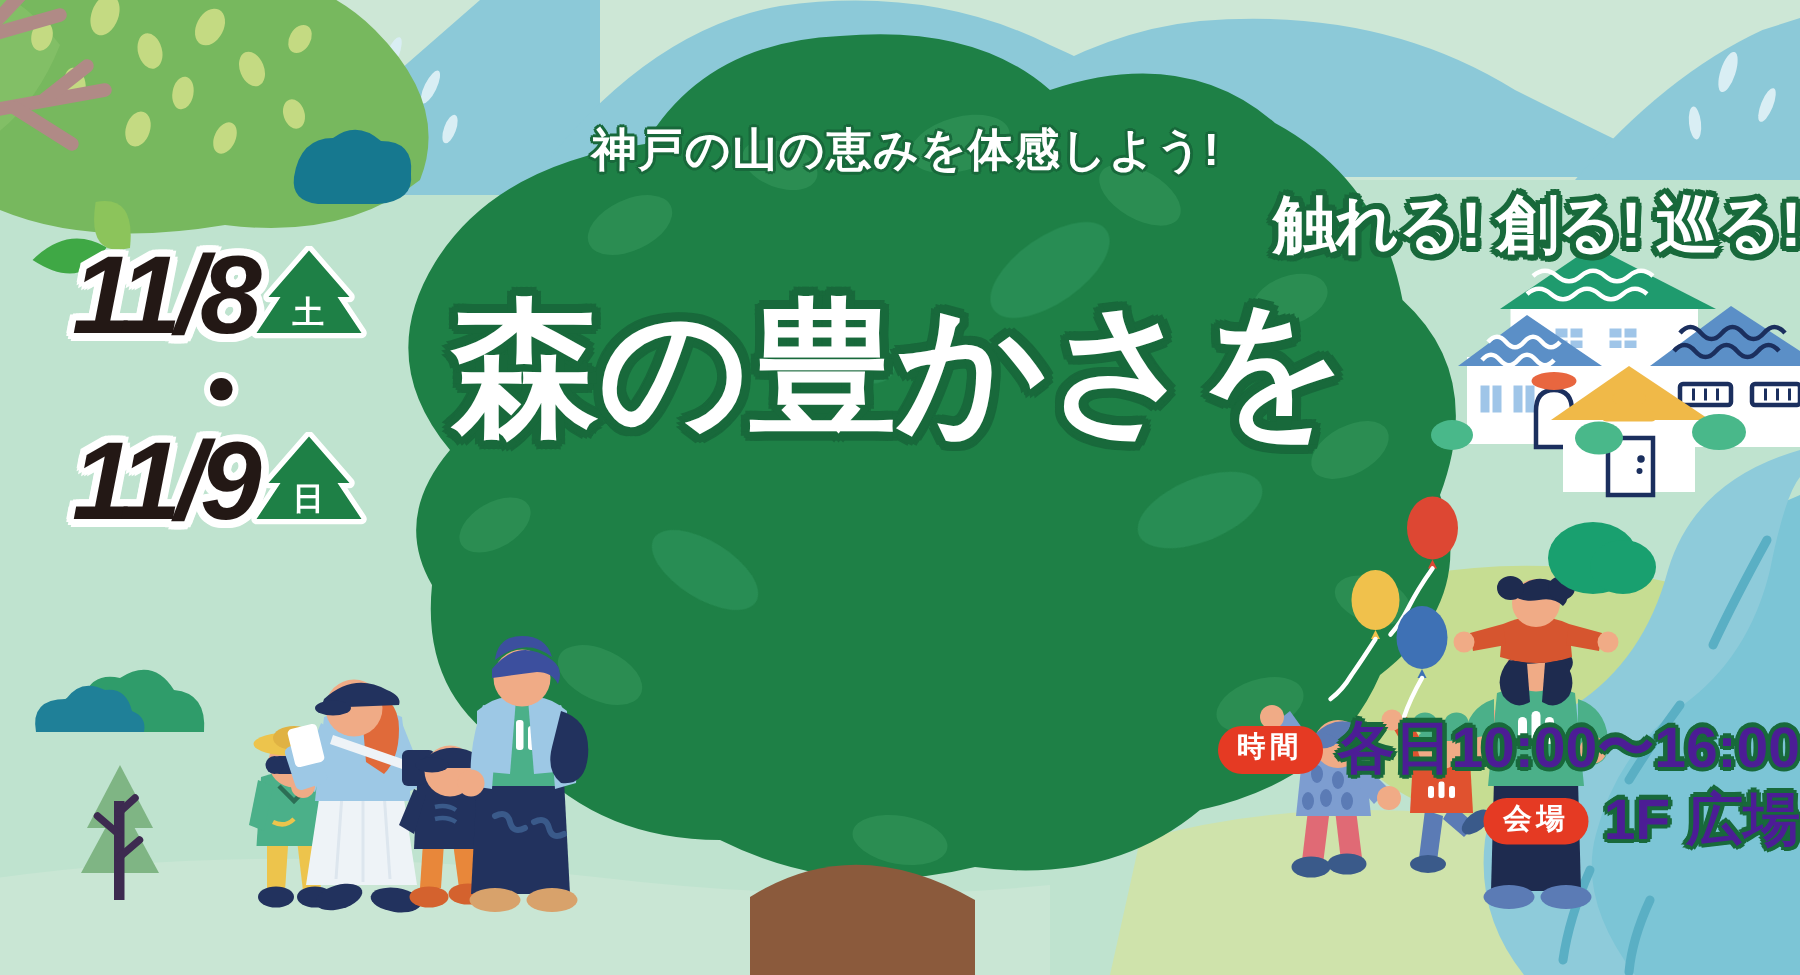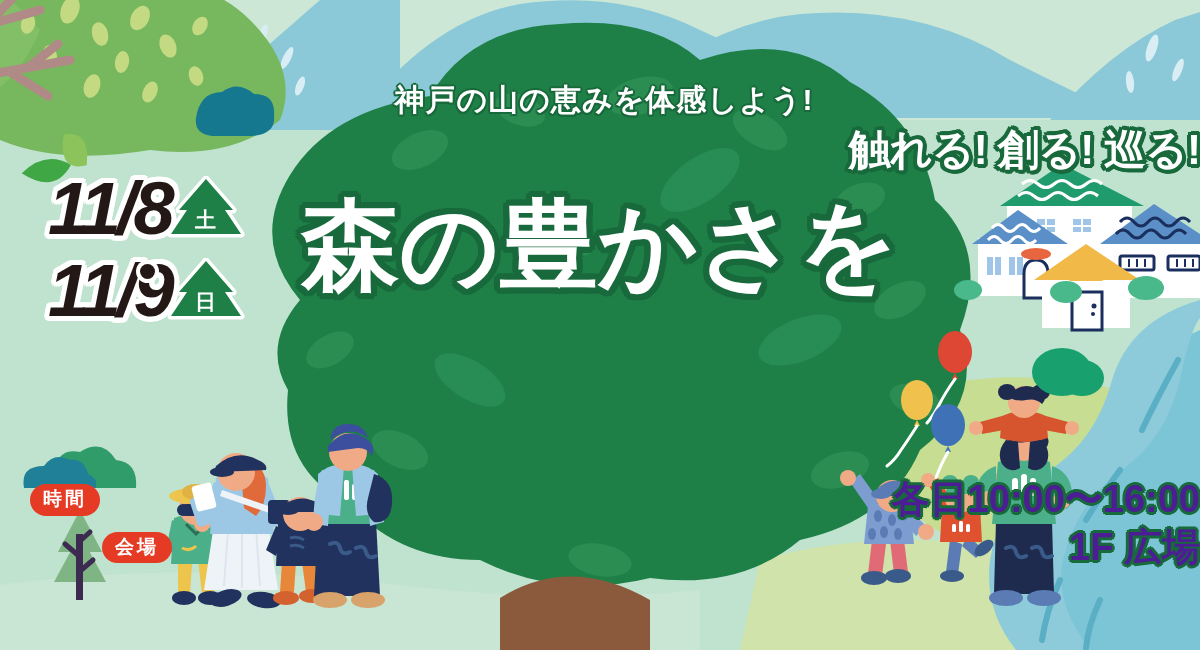--- a/index.html
+++ b/index.html
@@ -67,31 +67,31 @@
       6px 0 0 #18693b, -6px 0 0 #18693b, 0 6px 0 #18693b, 0 -6px 0 #18693b,
       4px 4px 0 #18693b, -4px 4px 0 #18693b, 4px -4px 0 #18693b, -4px -4px 0 #18693b,
       6px 3px 0 #18693b, -6px 3px 0 #18693b, 3px 6px 0 #18693b, 3px -6px 0 #18693b,
       -3px 6px 0 #18693b, -3px -6px 0 #18693b, 6px -3px 0 #18693b, -6px -3px 0 #18693b;
   }
   .maintitle .line2{ margin-top:-6px; }
 
   
   .dates{
     position:absolute;
-    left:48px; top:168px;
+    left:48px; top:156px;
     z-index:45;
     width:280px;
   }
   .date-row{
     position:relative;
     height:82px;
     display:flex;
     align-items:center;
   }
-  .date-row.second{ }
+  .date-row.second{ margin-top:42px; }
   .date-num{
     font-size:74px;
     font-weight:bold;
     color:#231815;
     line-height:1;
     letter-spacing:-4px;
     font-style:italic;
     text-shadow:
       5px 0 0 #ffffff, -5px 0 0 #ffffff, 0 5px 0 #ffffff, 0 -5px 0 #ffffff,
       4px 4px 0 #ffffff, -4px 4px 0 #ffffff, 4px -4px 0 #ffffff, -4px -4px 0 #ffffff,
@@ -129,21 +129,21 @@
   .info{
     position:absolute;
     left:0; right:0; top:478px;
     z-index:45;
     text-align:center;
     padding-left:30px;
   }
   .info-row{
     display:flex;
     align-items:center;
-    justify-content:space-between;
+    justify-content:flex-end;
     gap:10px;
     margin-bottom:4px;
   }
   .info-row.second{ padding-left:72px; }
   .tag{
     background:#e53a23;
     color:#ffffff;
     font-size:19px;
     font-weight:bold;
     border-radius:999px;

